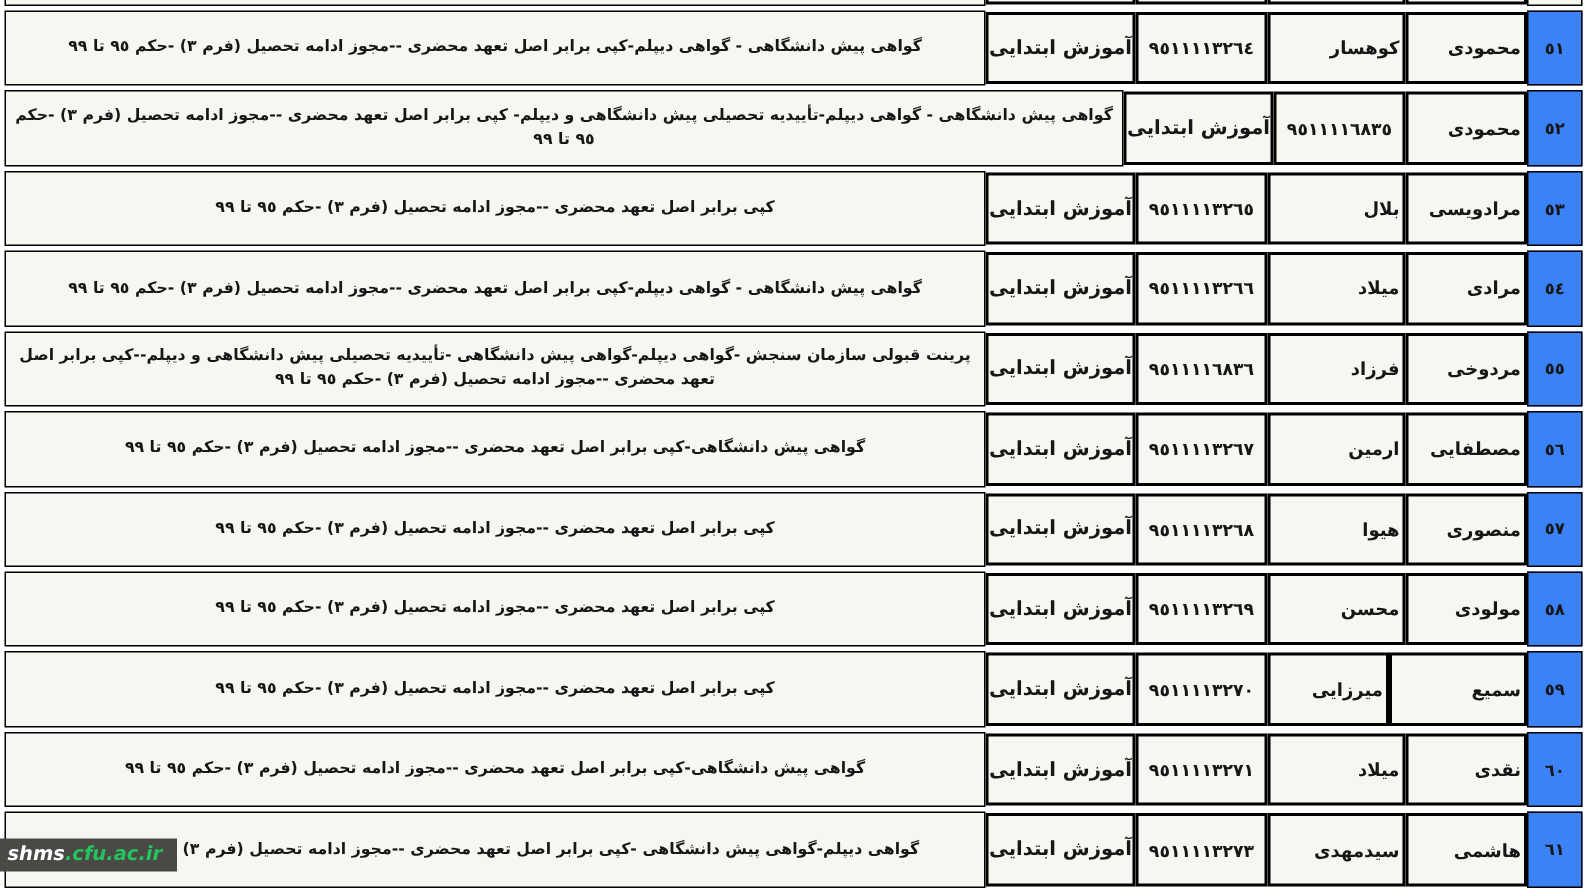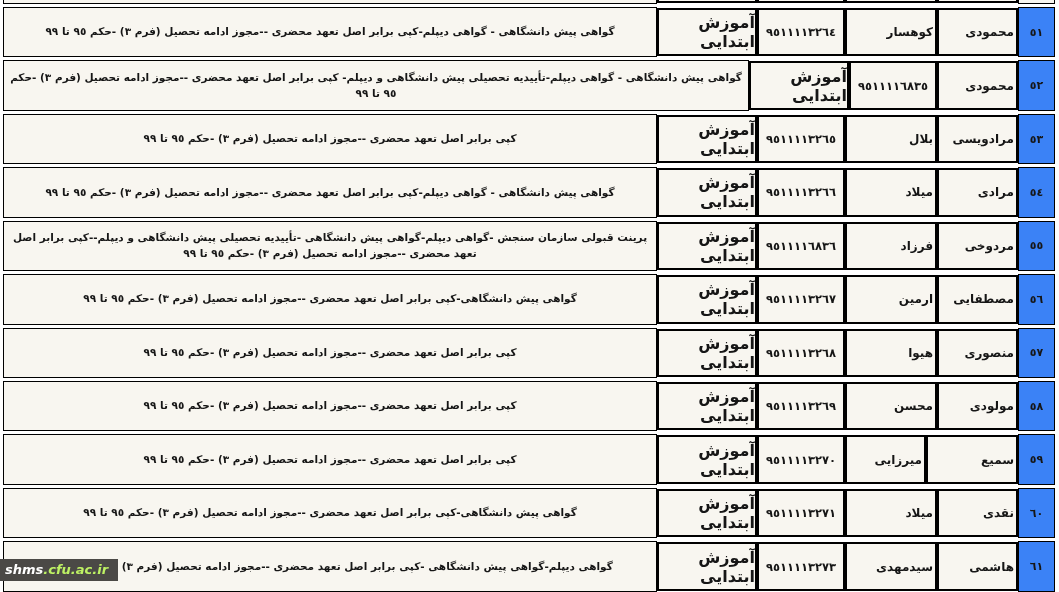--- a/index.html
+++ b/index.html
@@ -23,32 +23,32 @@
     box-sizing:border-box;height:calc(100% - 5px);margin:2.5px 0;
     border:2px solid #000;background:#f8f6f0;
     display:flex;align-items:center;justify-content:center;
     overflow:hidden;
   }
   .thin .box{border-width:1px;margin:1.5px 0;height:calc(100% - 3px);}
   .c-no .box{background:#3b82f6;font-size:11px;font-weight:bold;}
   .c-last .box,.c-first .box{justify-content:flex-start;padding:0 2px 0 2px;
     font-size:12px;font-weight:bold;}
   .c-id .box{font-size:11.5px;font-weight:bold;letter-spacing:.5px;}
-  .c-major .box{font-size:16px;font-weight:bold;}
+  .c-major .box{font-size:13px;font-weight:bold;}
   .c-docs .box{font-size:10.5px;font-weight:bold;text-align:center;
     padding:1px 6px;line-height:1.5;}
   
   .row-offscreen .box{background:#f8f6f0;}
   #watermark{
     position:absolute;left:0;bottom:11px;background:#4b4946;
     padding:3px 10px 4px 5px;font-size:13px;font-style:italic;font-weight:bold;
     font-family:"DejaVu Sans",sans-serif;direction:ltr;
   }
   #watermark .wm-prefix{color:#ffffff;}
-  #watermark .wm-suffix{color:#bef264;}
+  #watermark .wm-suffix{color:#22c55e;}
 </style>
 </head>
 <body>
 
 <div id="page">
 
   <div id="table-wrap">
 
     <div class="row row-offscreen">
       <div class="cell c-no thin">

